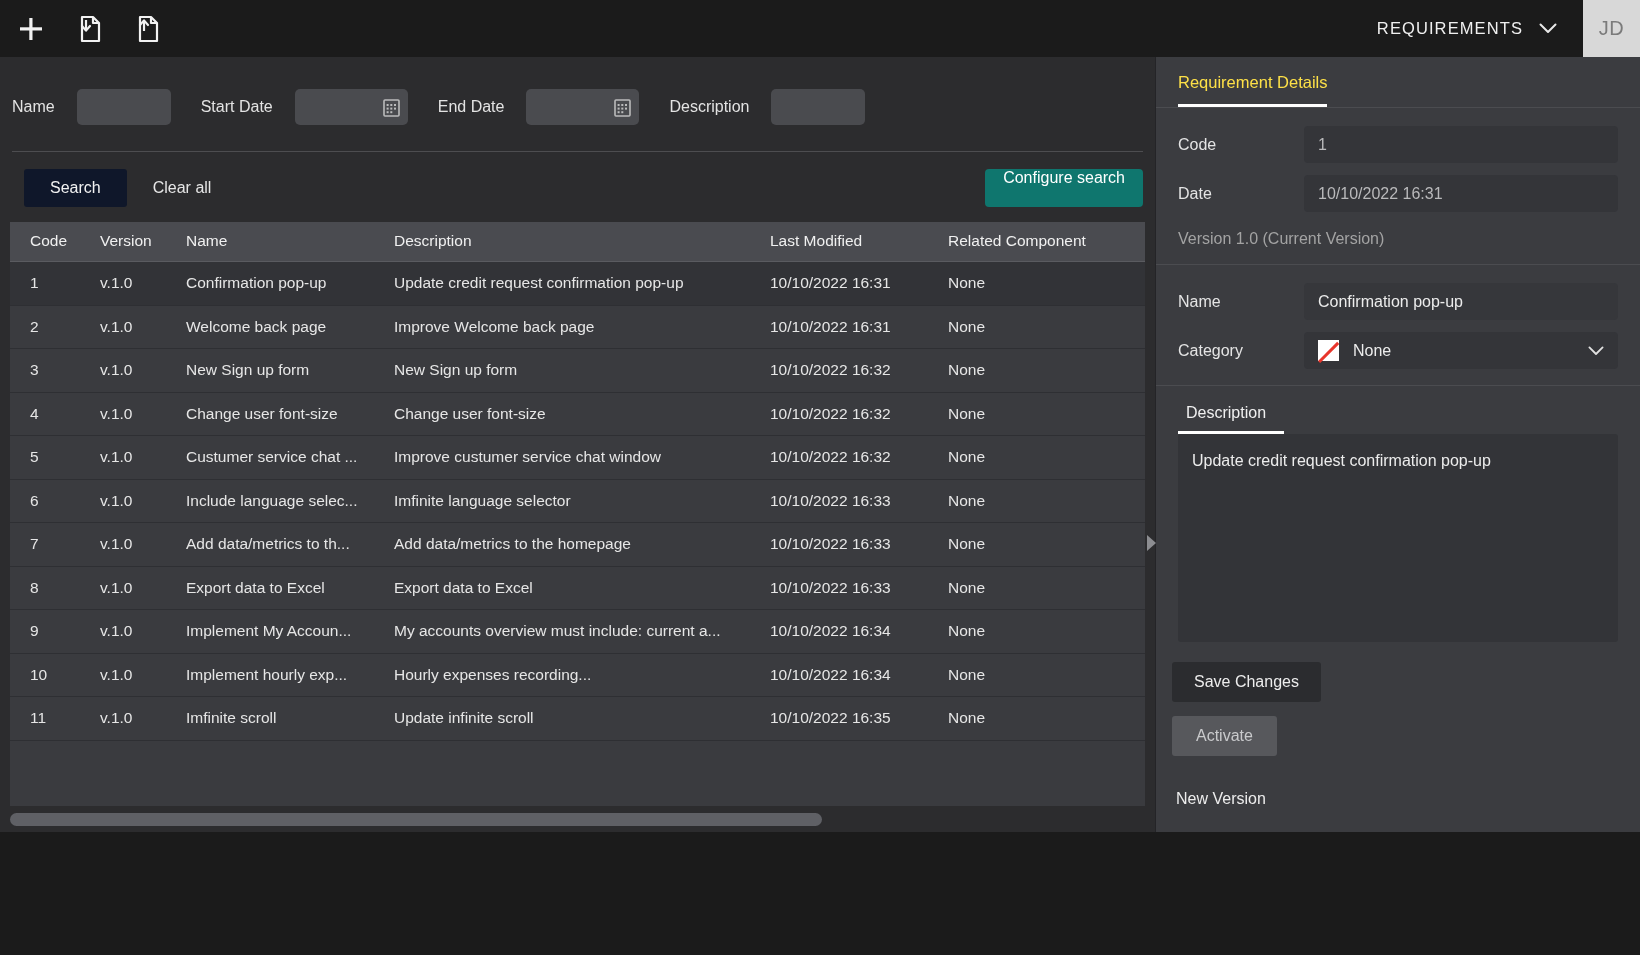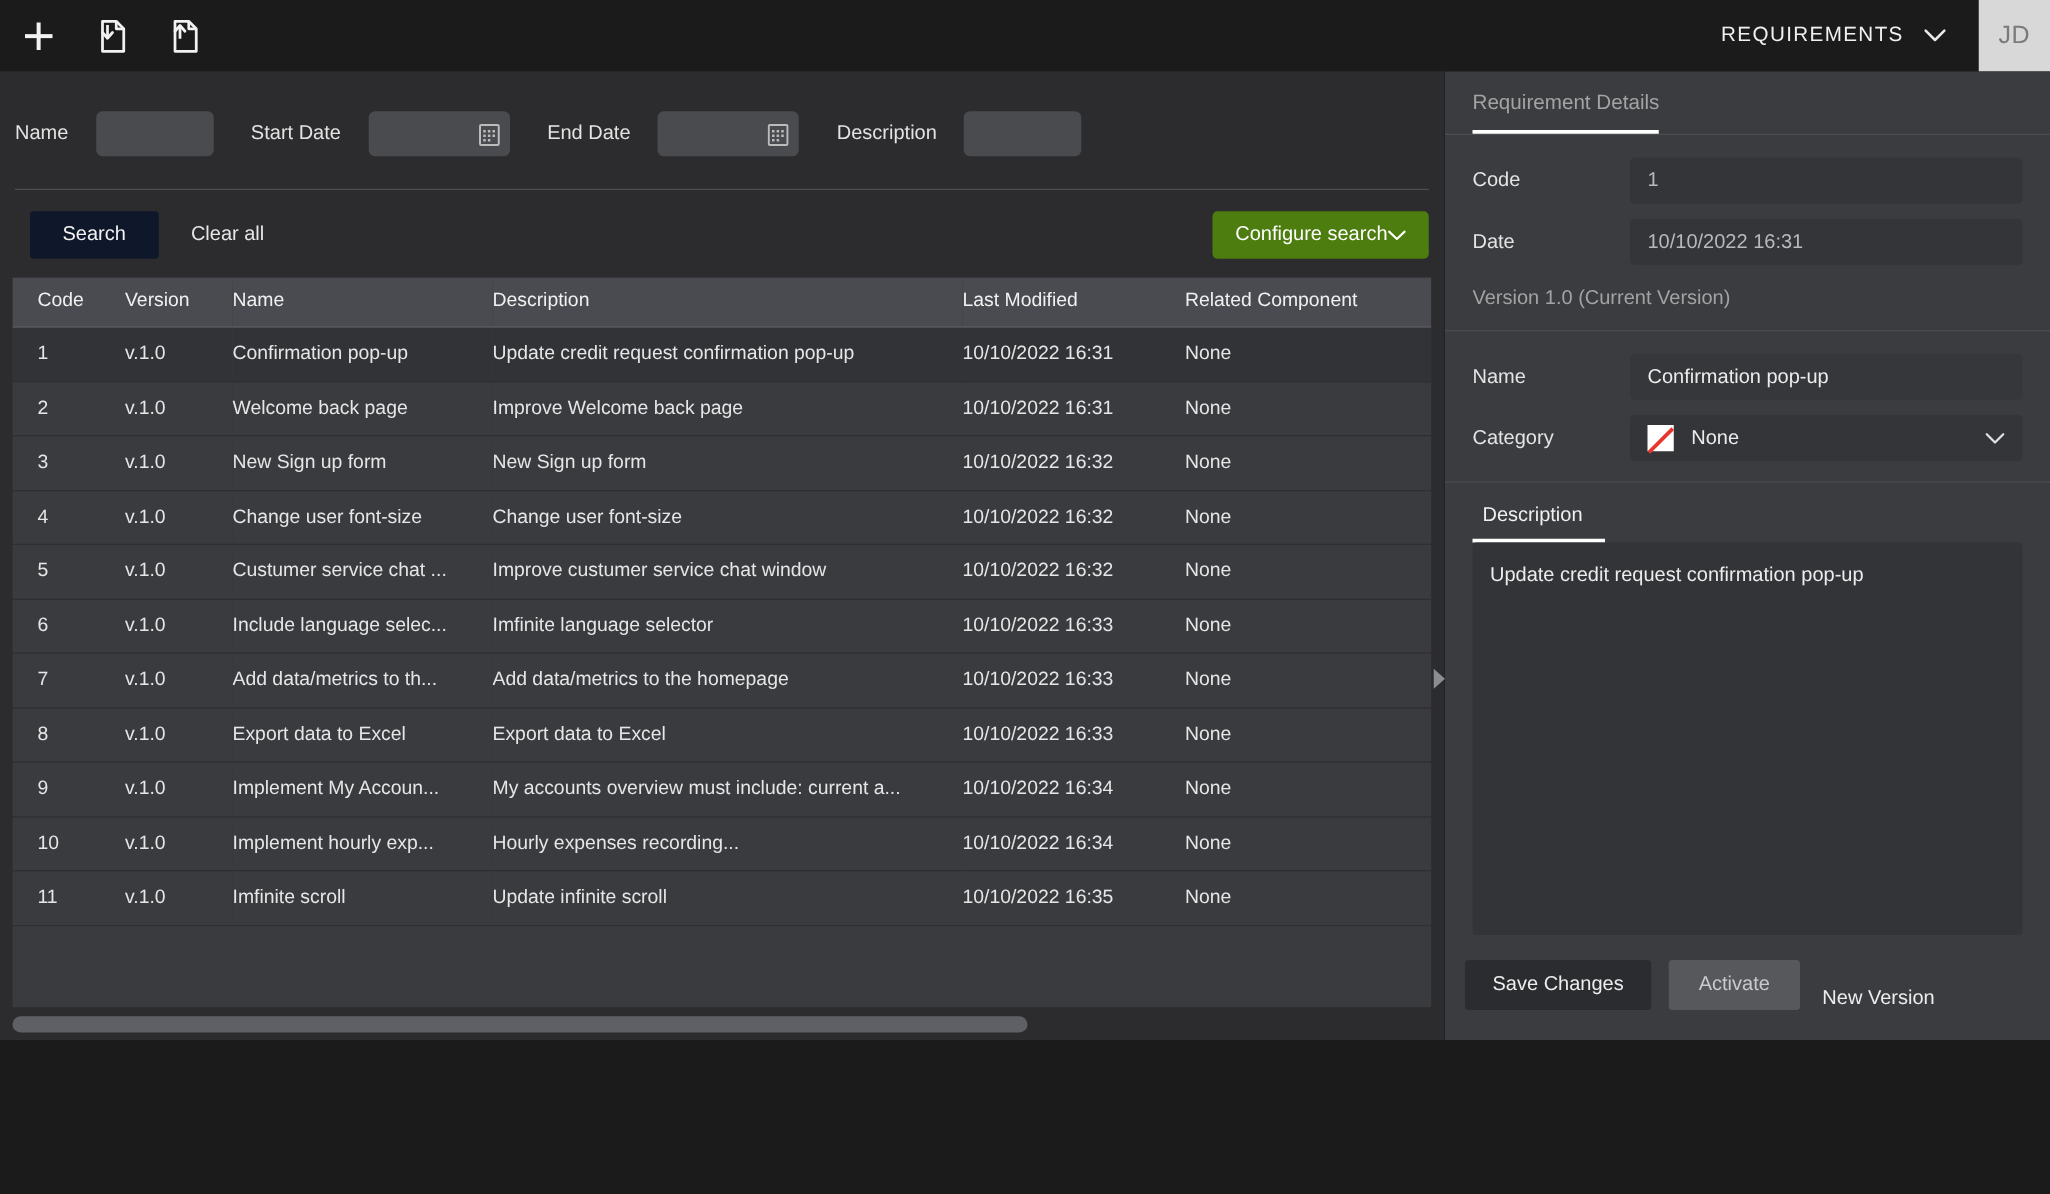--- a/index.html
+++ b/index.html
@@ -93,26 +93,27 @@
     height: 38px; padding: 0 26px;
     cursor: pointer;
   }
   .btn-clear {
     background: transparent; border: none;
     color: #e6e6e6; font-size: 16px; font-family: inherit;
     margin-left: 26px; cursor: pointer;
   }
   .btn-configure {
     margin-left: auto;
-    background: #4d7c0f; color: #fff;
+    background: #0f766e; color: #fff;
     border: none; border-radius: 4px;
     height: 38px; padding: 0 18px;
     font-size: 16px; font-family: inherit;
-    display: flex; align-items: center; 
+    display: flex; align-items: center; gap: 30px;
     cursor: pointer;
+    flex-direction: column;
   }
 
   
   .table-wrap {
     flex: 1; min-height: 0;
     margin: 0 10px 0 10px;
     display: flex; flex-direction: column;
     background: #37383c;
     overflow: hidden;
   }
@@ -169,21 +170,21 @@
     flex: 1; background: #3b3c40;
     display: flex; flex-direction: column;
     border-left: 1px solid #242427;
   }
   .panel-tabs {
     padding: 16px 0 0 22px;
     border-bottom: 1px solid #4b4c50;
   }
   .panel-tab {
     display: inline-block;
-    font-size: 16.5px; color: #a3a3a3;
+    font-size: 16.5px; color: #fde047;
     padding-bottom: 12px;
     border-bottom: 3px solid #ffffff;
     cursor: pointer;
   }
   .panel-sec {
     padding: 18px 22px 14px 22px;
     border-bottom: 1px solid #4b4c50;
   }
   .field-row {
     display: flex; align-items: center;
@@ -239,21 +240,21 @@
     border-radius: 3px;
     flex: 1; min-height: 0;
     padding: 16px 14px;
     font-size: 16px; color: #ececec;
     line-height: 1.4;
     cursor: text;
     max-height: 320px;
   }
   .panel-actions {
     padding: 20px 22px 24px 16px;
-    display: flex; align-items: flex-end; gap: 14px;
+    display: flex; align-items: flex-start; gap: 14px; flex-direction: column;
   }
   .btn-save {
     background: #2b2c2f; color: #ededed;
     border: none; border-radius: 3px;
     height: 40px; padding: 0 22px;
     font-size: 16px; font-family: inherit; cursor: pointer;
   }
   .btn-activate {
     background: #57585c; color: #c9cacc;
     border: none; border-radius: 3px;

